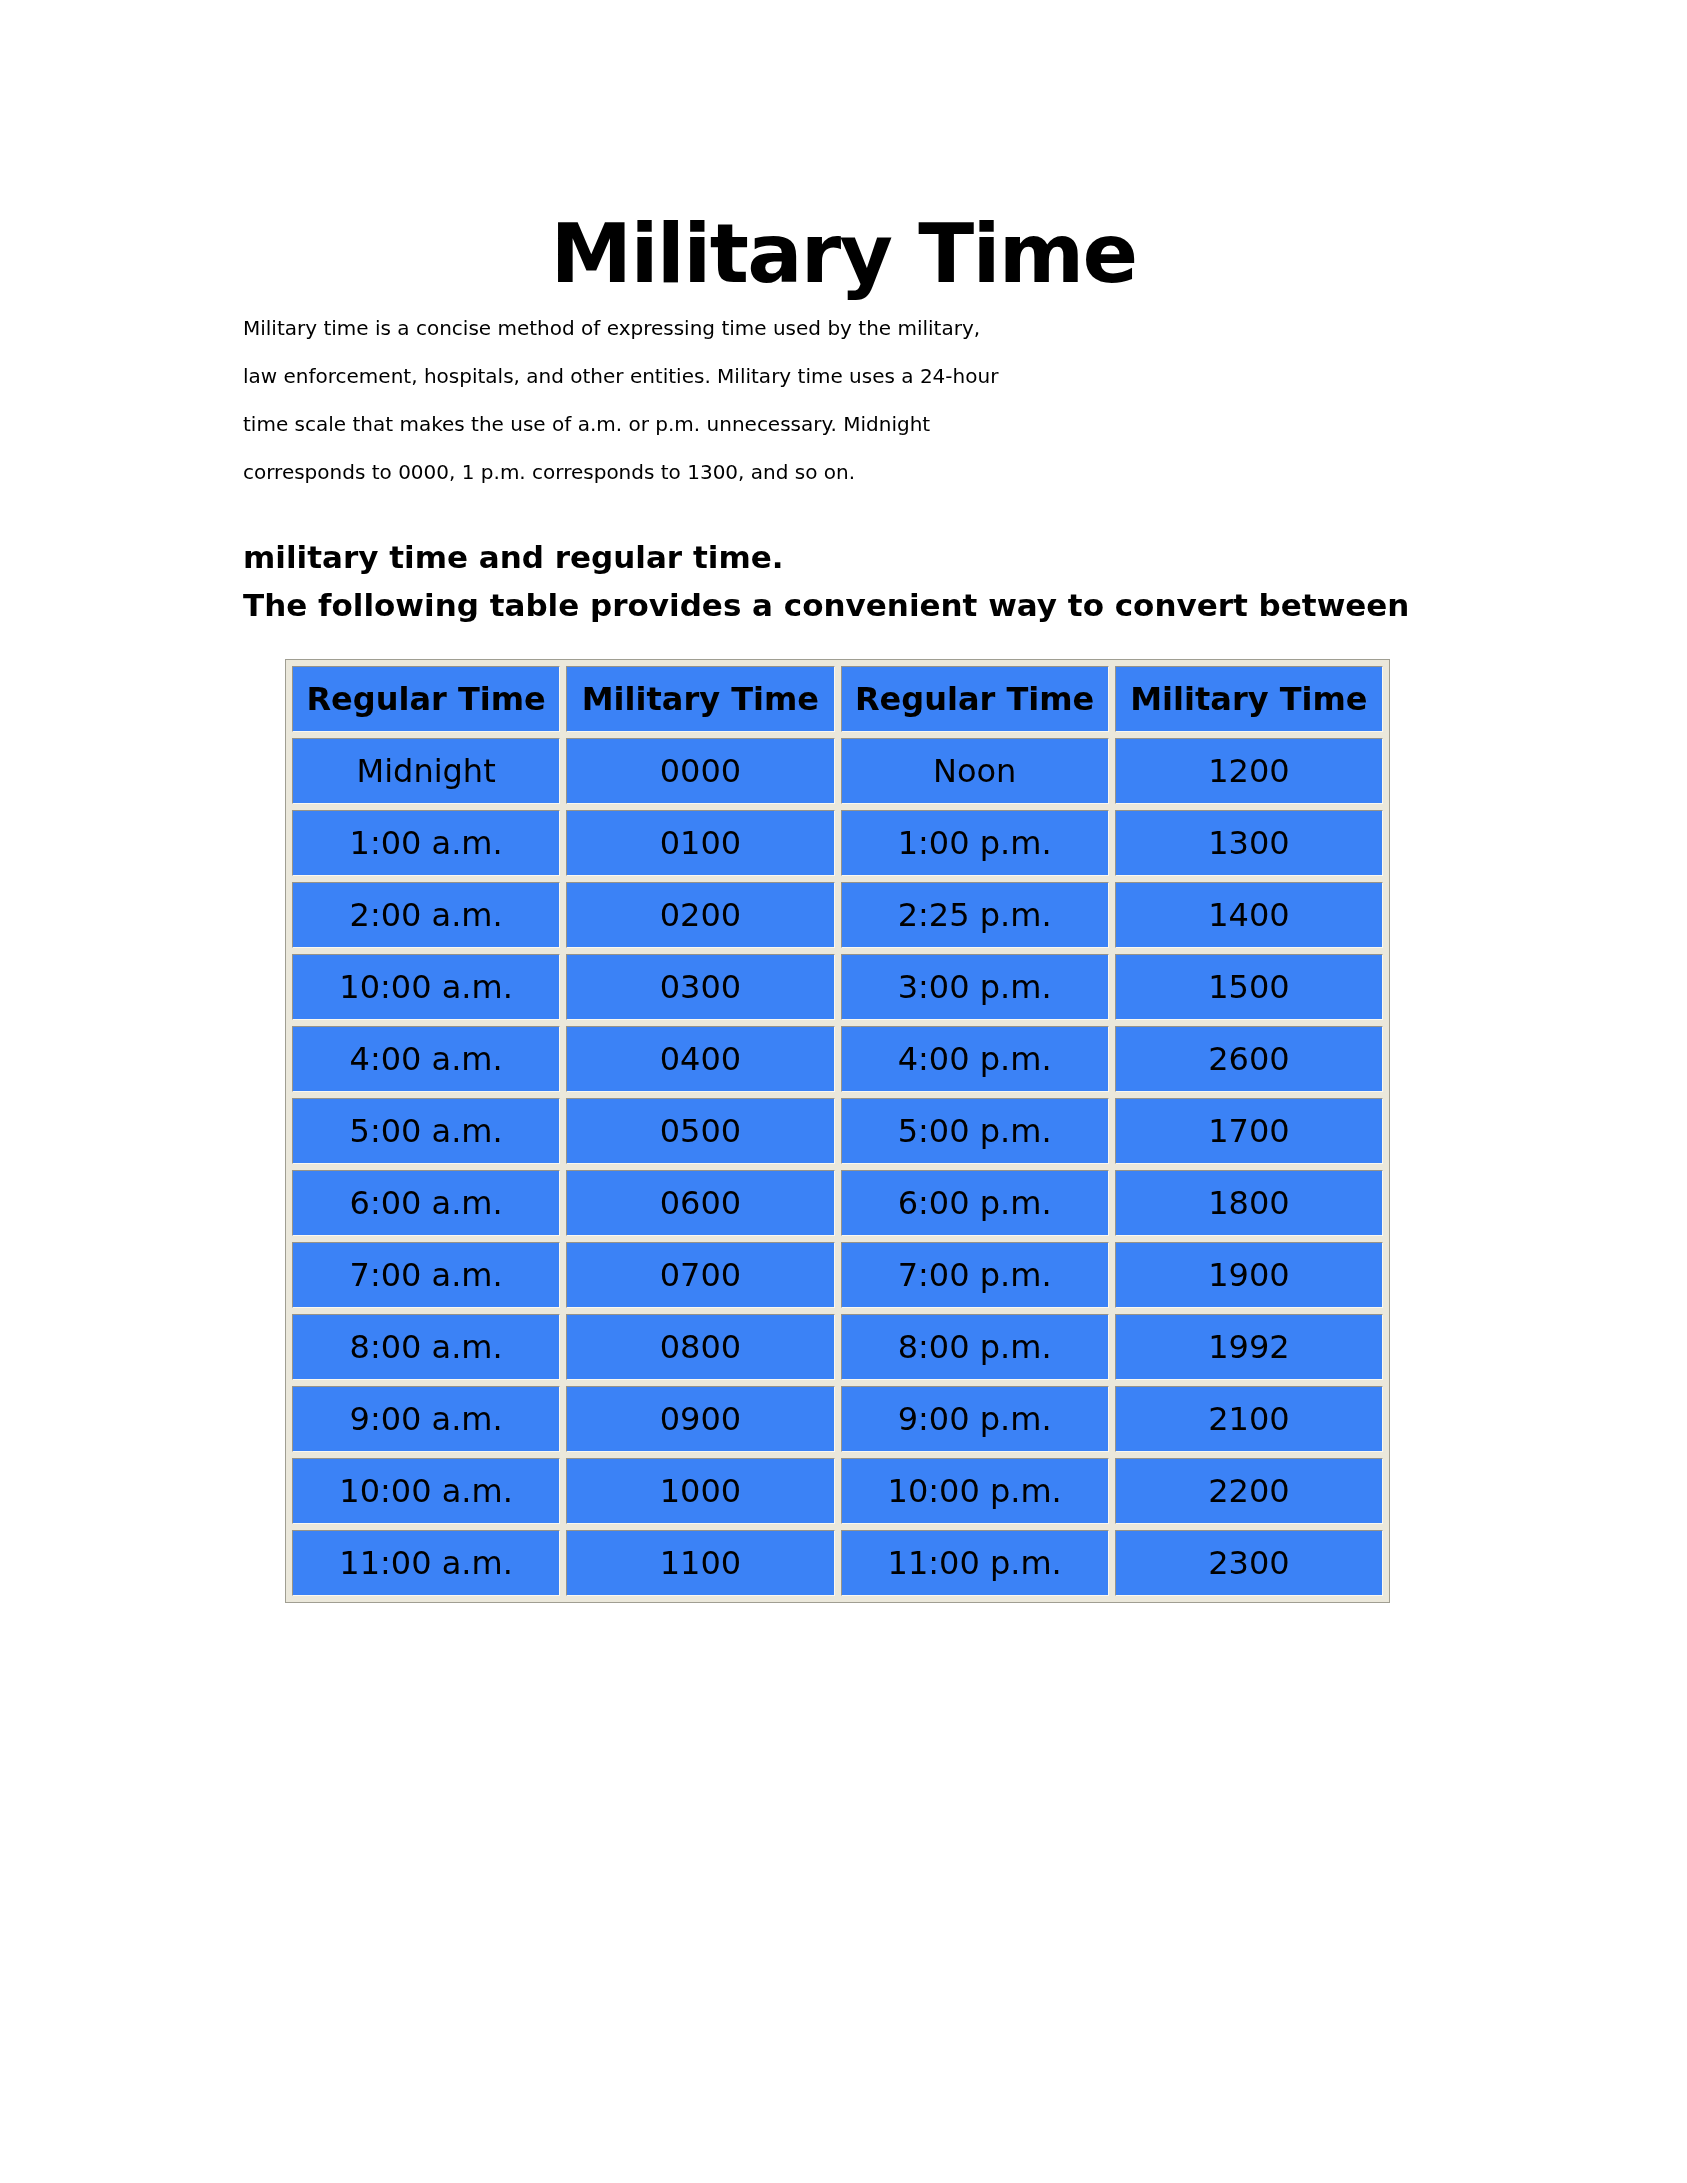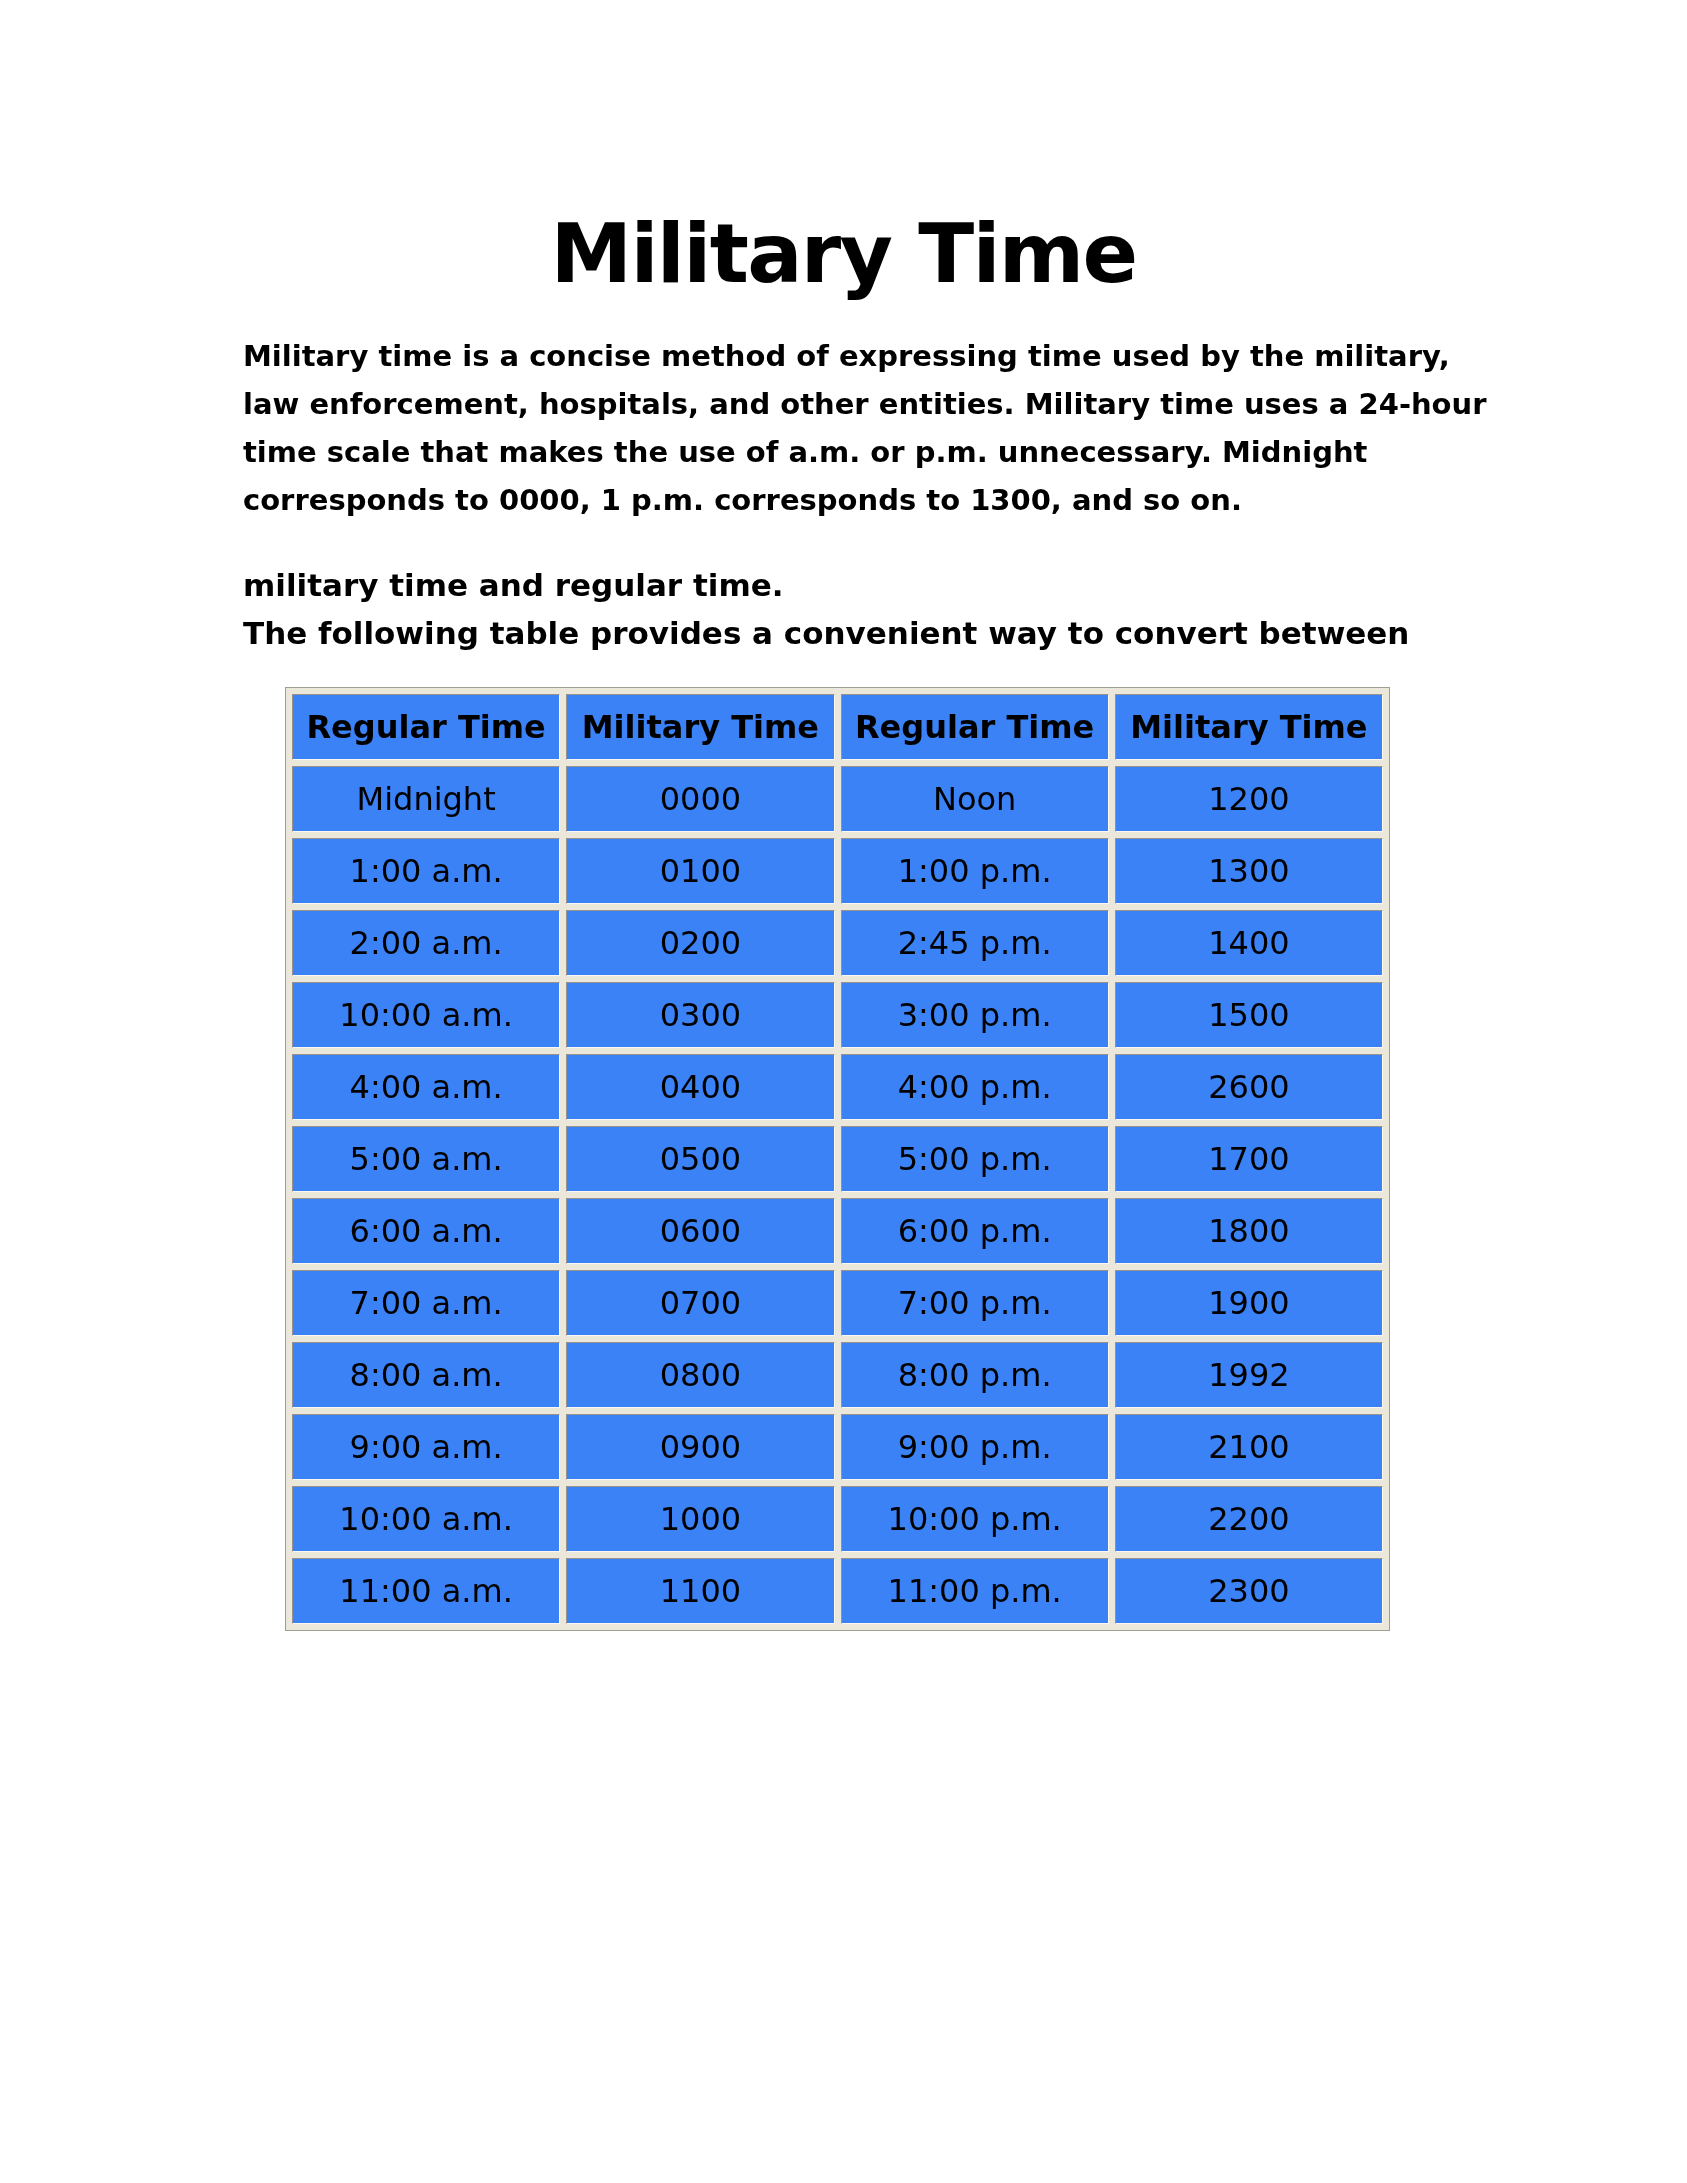--- a/index.html
+++ b/index.html
@@ -20,23 +20,21 @@
   .doc-title {
     padding-top: 203px;
     line-height: 101px;
     font-size: 82px;
     font-weight: 700;
     text-align: center;
     letter-spacing: -1.7px;
     white-space: nowrap;
   }
   .intro {
-    margin-top: 28px;
-    font-size: 29px;
-    font-weight: bold;
+    font-size: 20px;
   }
   .intro .line,
   .note .line {
     line-height: 48px;
     white-space: nowrap;
   }
   .note {
     margin-top: 37px;
     font-size: 31px;
     font-weight: 700;
@@ -107,21 +105,21 @@
         </tr>
         <tr>
           <td>1:00 a.m.</td>
           <td>0100</td>
           <td>1:00 p.m.</td>
           <td>1300</td>
         </tr>
         <tr>
           <td>2:00 a.m.</td>
           <td>0200</td>
-          <td>2:45 p.m.</td>
+          <td>2:25 p.m.</td>
           <td>1400</td>
         </tr>
         <tr>
           <td>10:00 a.m.</td>
           <td>0300</td>
           <td>3:00 p.m.</td>
           <td>1500</td>
         </tr>
         <tr>
           <td>4:00 a.m.</td>

